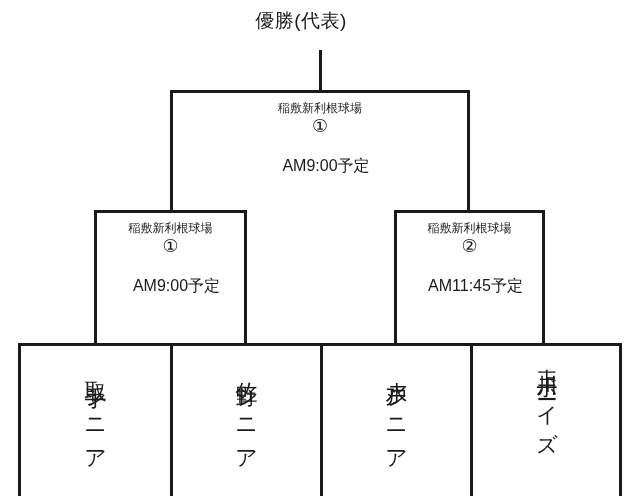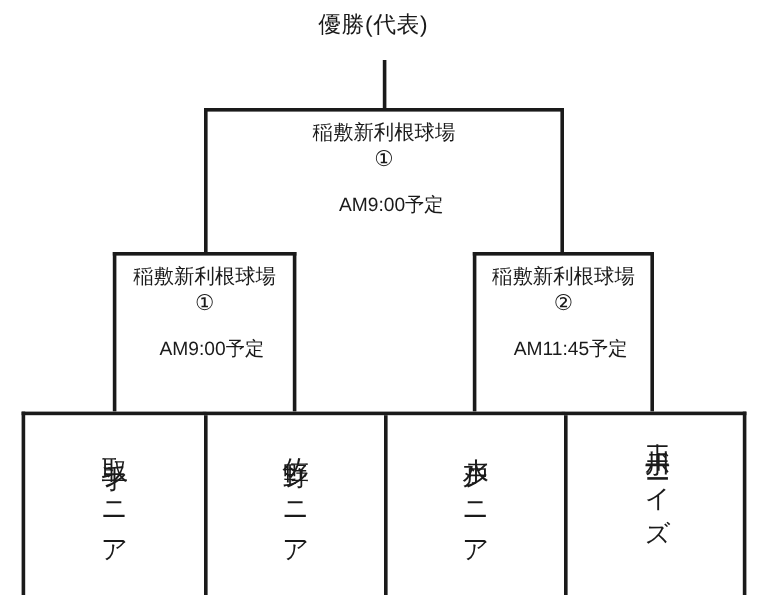--- a/index.html
+++ b/index.html
@@ -22,42 +22,42 @@
   
   .line-v {
     position: absolute;
     width: 3px;
     background: #1a1a1a;
   }
 
   
   #champion-title {
     position: absolute;
-    left: 10px;
+    left: 0;
     top: 8px;
     width: 536px;
     text-align: center;
     font-size: 19px;
     letter-spacing: 0.5px;
     white-space: nowrap;
     padding-left: 33px;
   }
 
   
   .match-box {
     position: absolute;
     box-sizing: border-box;
     border-left: 3px solid #1a1a1a;
     border-right: 3px solid #1a1a1a;
     border-top: 3px solid #1a1a1a;
     background: #ffffff;
     text-align: center;
   }
   .match-venue {
-    font-size: 17px;
+    font-size: 12px;
     line-height: 1.22;
     white-space: nowrap;
   }
   .match-number {
     font-size: 18px;
     line-height: 1.15;
   }
   .match-time {
     font-size: 16px;
     line-height: 1.2;

